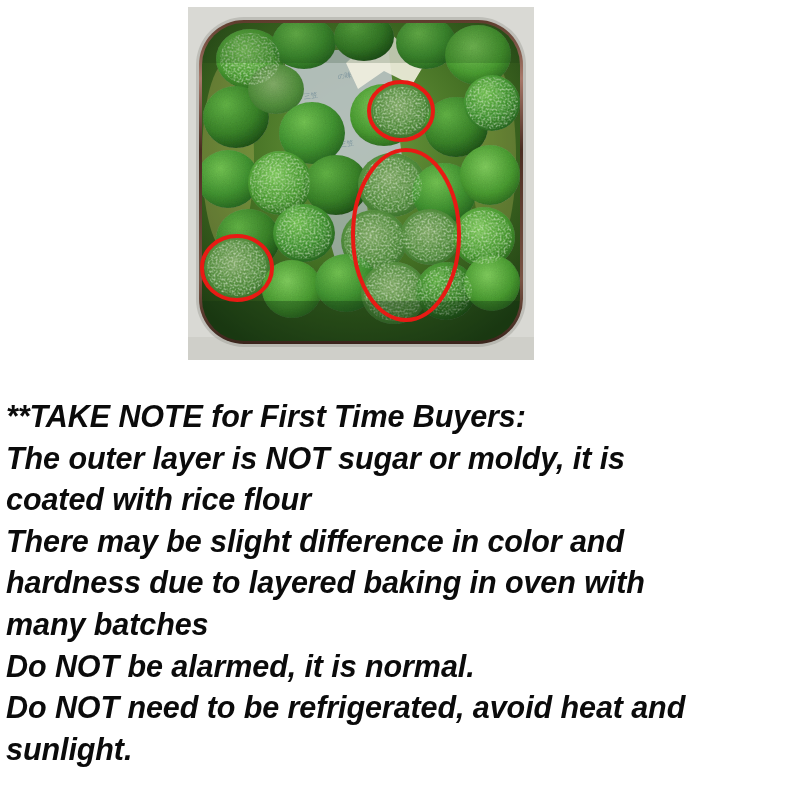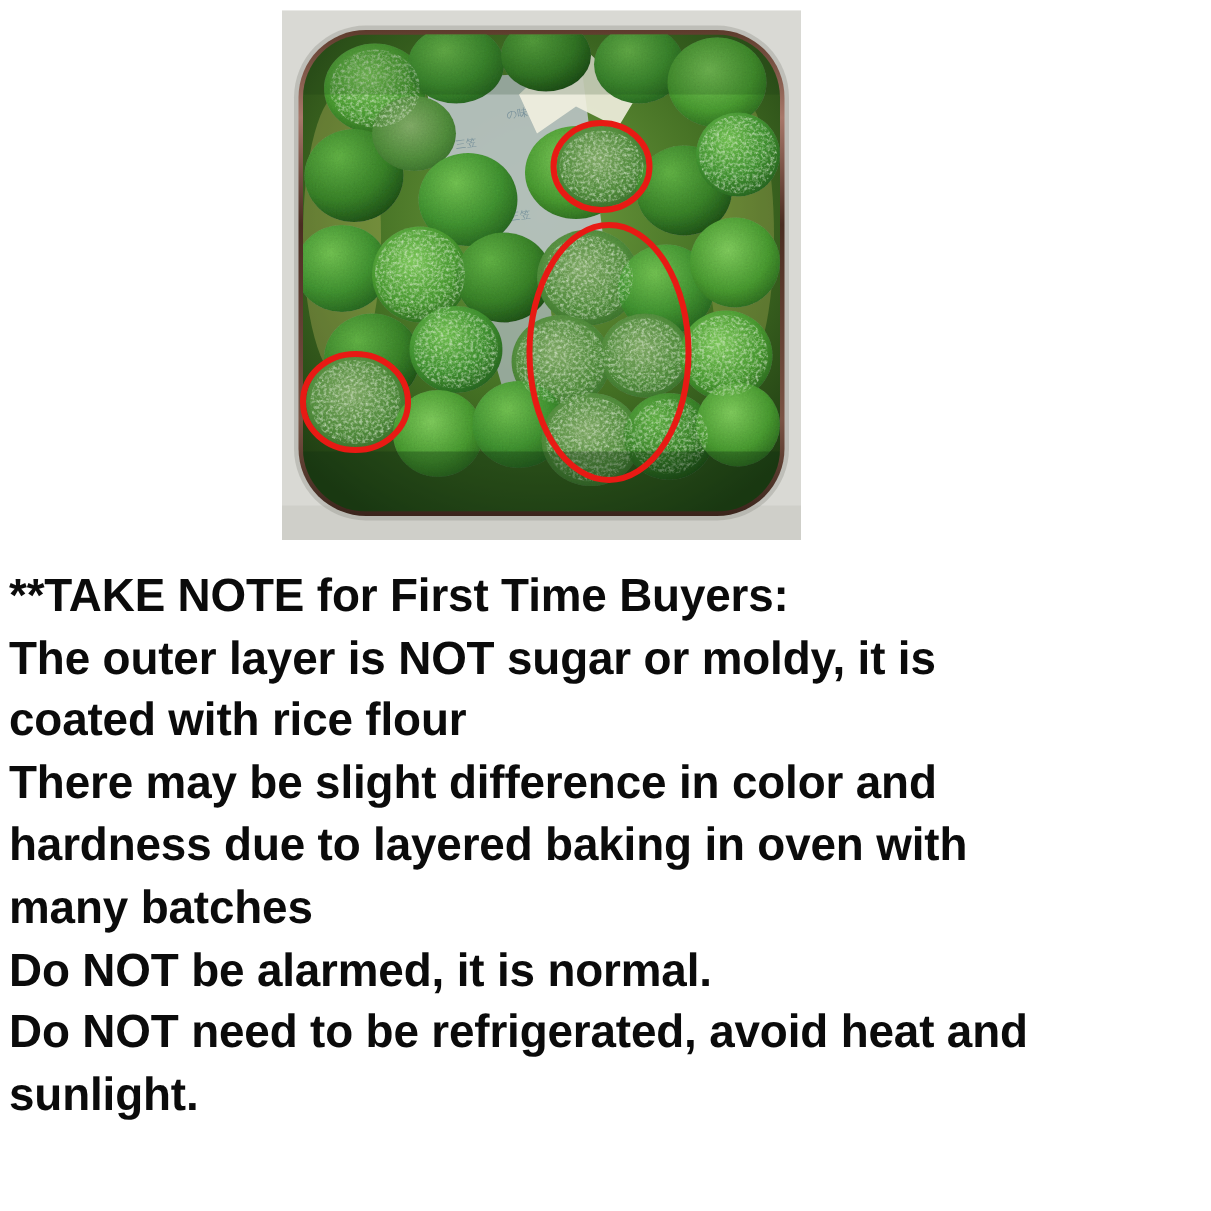--- a/index.html
+++ b/index.html
@@ -29,22 +29,23 @@
     height: 353px;
     overflow: hidden;
     background: #d9d9d4;
   }
   #photo-svg { display: block; width: 346px; height: 353px; }
 
   
   #note-block {
     position: absolute;
     left: 6px;
-    top: 376px;
+    top: 396px;
     width: 795px;
+    font-style: italic;
   }
   .note-line {
     font-family: "Liberation Sans", sans-serif;
     font-weight: bold;
     font-size: 31px;
     line-height: 41.6px;
     color: #0b0b0b;
     white-space: pre;
     letter-spacing: -0.1px;
     transform: scaleX(0.985);

